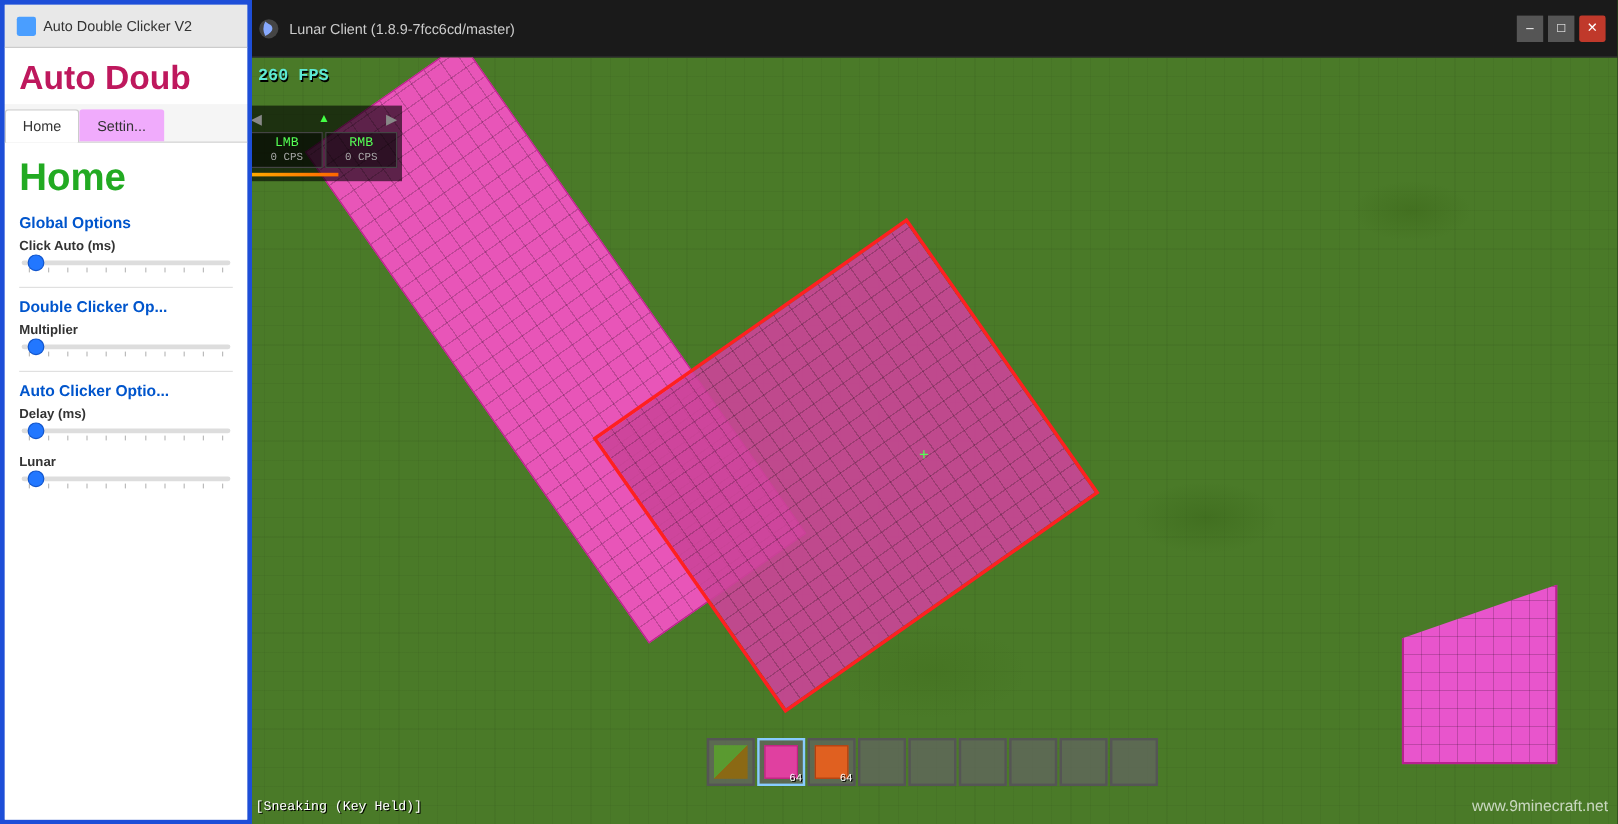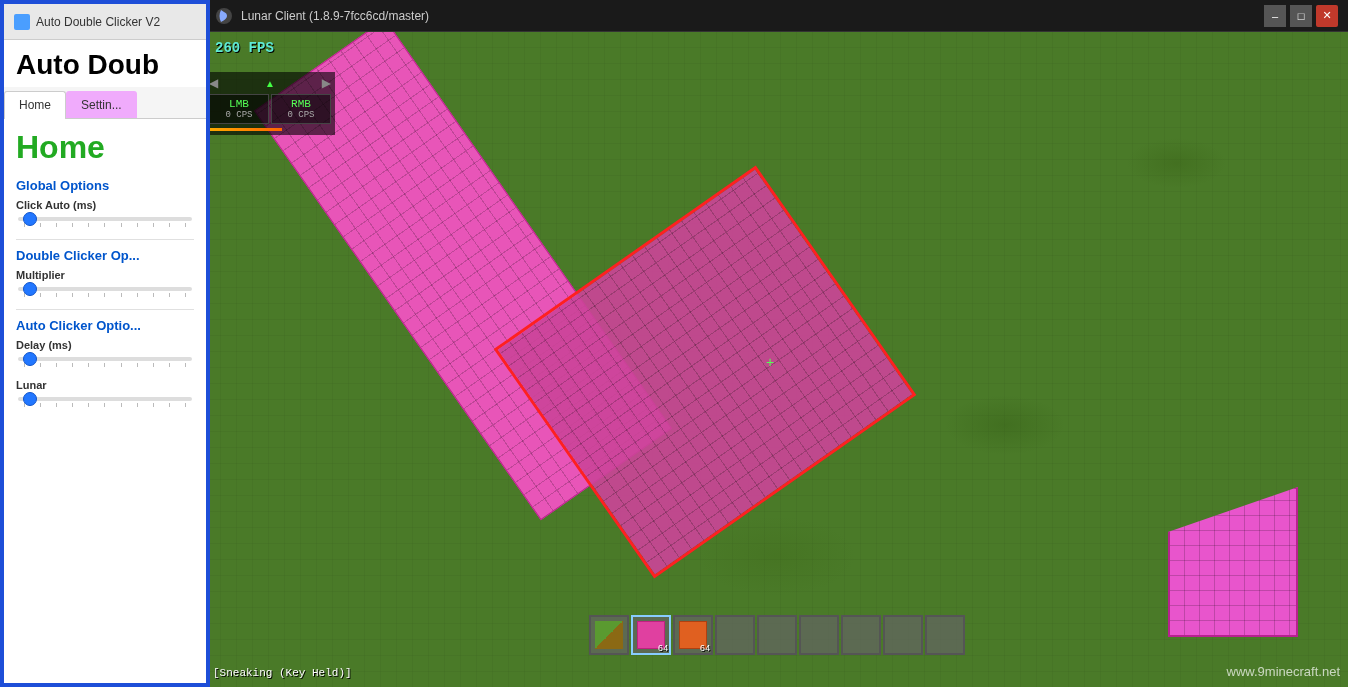--- a/index.html
+++ b/index.html
@@ -50,21 +50,21 @@
       overflow: hidden;
     }
 
     .adc-header {
       padding: 10px 12px 6px 12px;
       background: white;
     }
     .adc-app-title {
       font-size: 28px;
       font-weight: bold;
-      color: #000000;
+      color: #be185d;
       line-height: 1.1;
     }
 
     .adc-tabs {
       display: flex;
       background: #f5f5f5;
       border-bottom: 1px solid #ccc;
     }
     .adc-tab {
       padding: 6px 14px;
@@ -167,21 +167,21 @@
       width: 1143px;
       height: 687px;
       background: #2d5a1b;
       z-index: 5;
       display: flex;
       flex-direction: column;
     }
 
     .lunar-titlebar {
       background: #1a1a1a;
-      height: 32px;
+      height: 48px;
       display: flex;
       align-items: center;
       padding: 0 10px;
       border-bottom: 1px solid #333;
       justify-content: space-between;
     }
     .lunar-titlebar-icon {
       width: 18px;
       height: 18px;
       margin-right: 8px;

